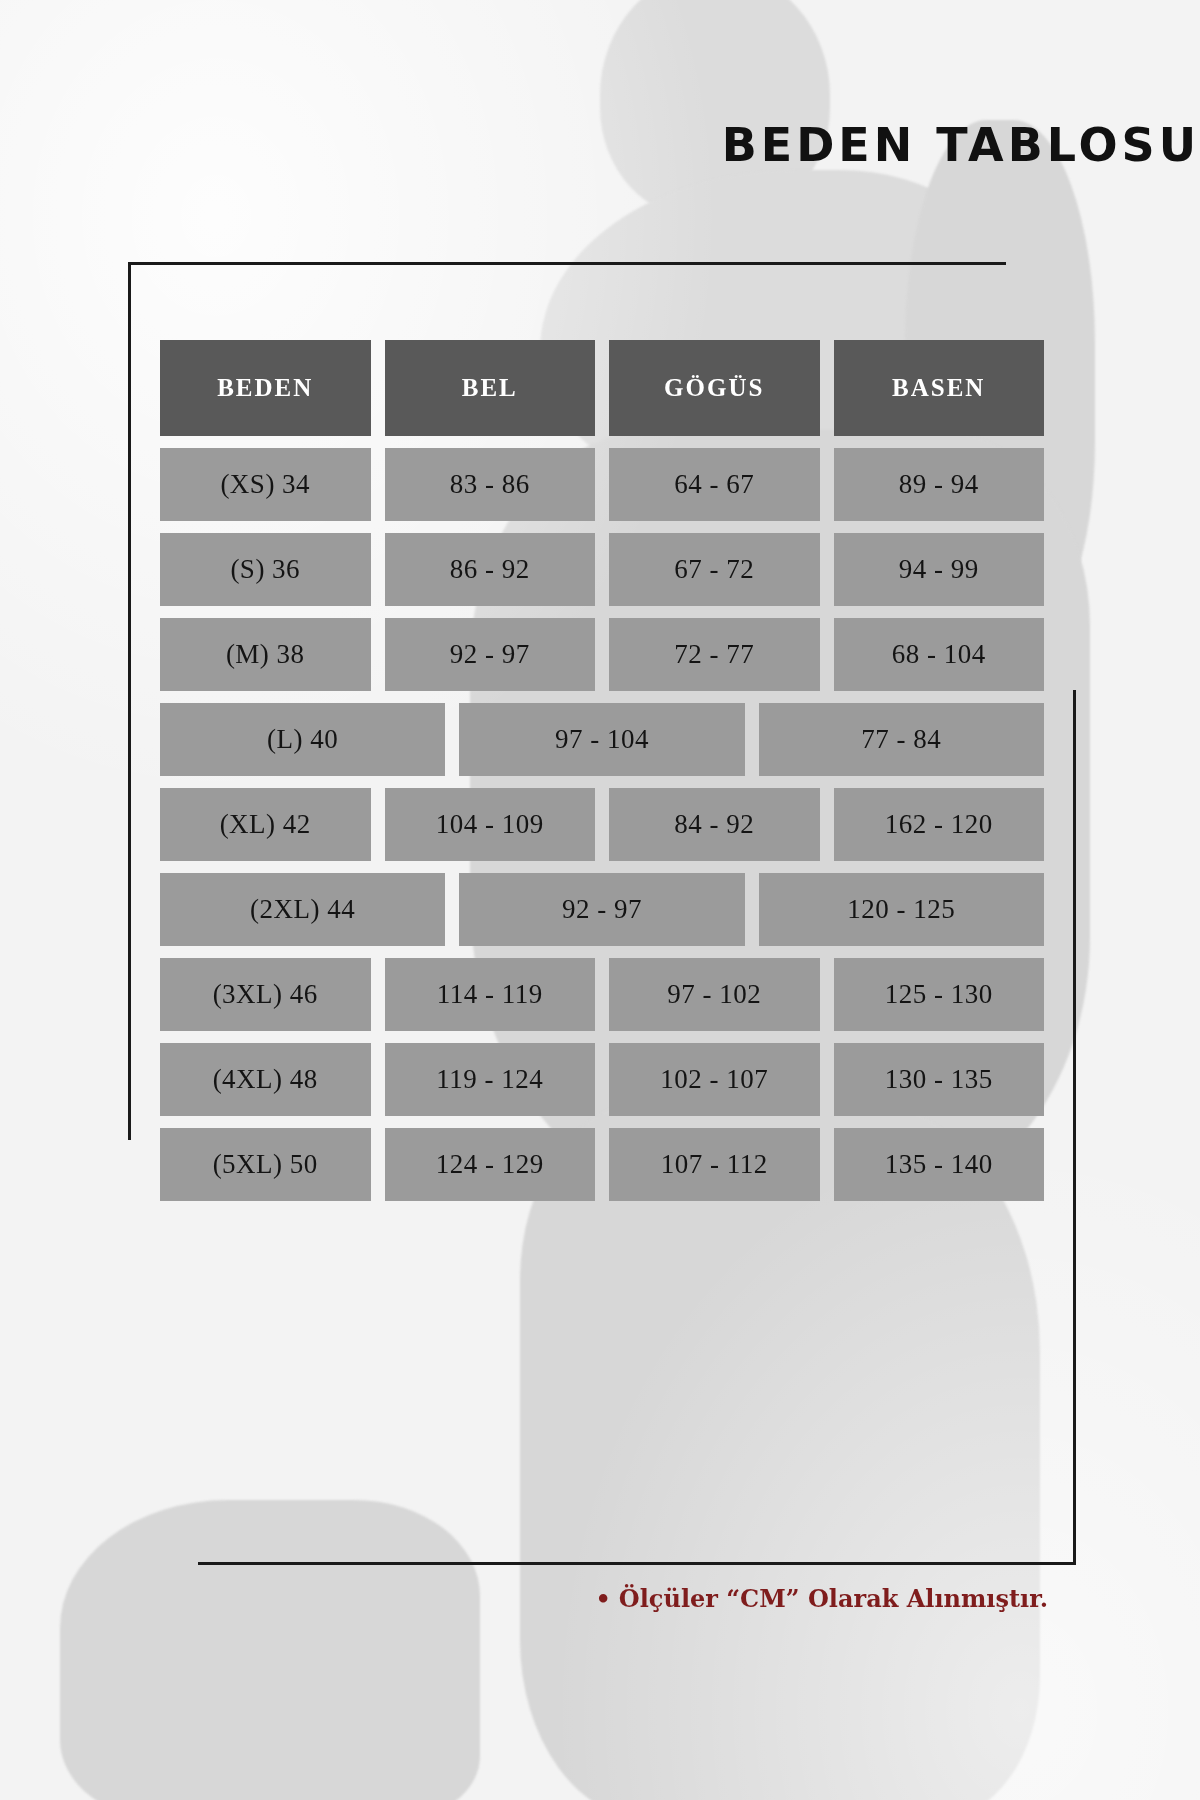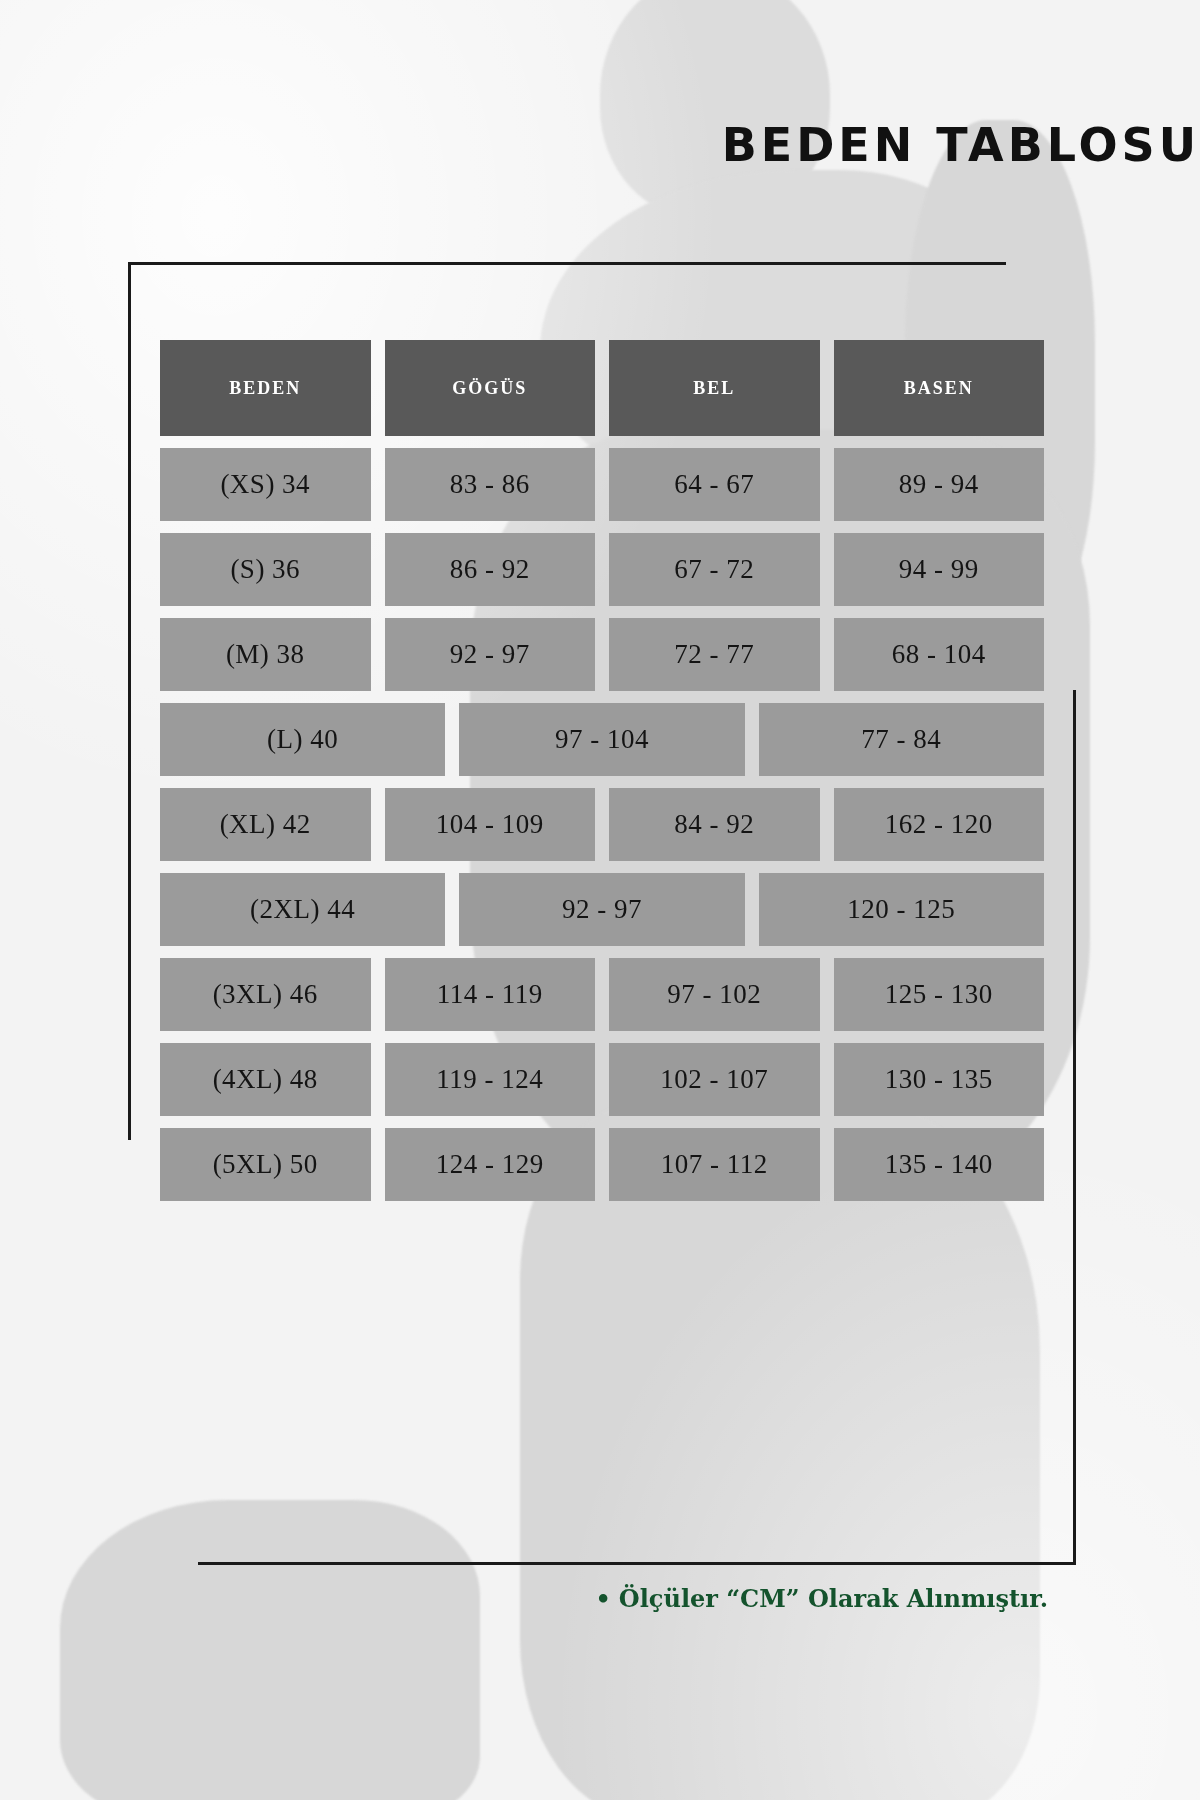--- a/index.html
+++ b/index.html
@@ -106,36 +106,36 @@
     justify-content: center;
     background: #9b9b9b;
     color: #141414;
     font-size: 27px;
     letter-spacing: 0.5px;
   }
   .row.header .cell {
     background: #595959;
     color: #ffffff;
     font-weight: bold;
-    font-size: 18px;
+    font-size: 25px;
     letter-spacing: 2px;
     height: 96px;
   }
 
   
   .footnote {
     position: absolute;
     left: 0;
     top: 1584px;
     width: 1048px;
     text-align: right;
     font-family: "DejaVu Serif", serif;
     font-weight: bold;
     font-size: 24px;
-    color: #14532d;
+    color: #7f1d1d;
   }
   .footnote .bullet {
     margin-right: 8px;
   }
 </style>
 </head>
 <body>
 
 <div id="page">
 
@@ -151,22 +151,22 @@
 
   <div class="frame-line frame-top"></div>
   <div class="frame-line frame-left"></div>
   <div class="frame-line frame-bottom"></div>
   <div class="frame-line frame-right"></div>
 
   <div class="table">
 
     <div class="row header">
       <div class="cell">BEDEN</div>
+      <div class="cell">BEL</div>
       <div class="cell">GÖGÜS</div>
-      <div class="cell">BEL</div>
       <div class="cell">BASEN</div>
     </div>
 
     <div class="row">
       <div class="cell">(XS) 34</div>
       <div class="cell">83 - 86</div>
       <div class="cell">64 - 67</div>
       <div class="cell">89 - 94</div>
     </div>
 

